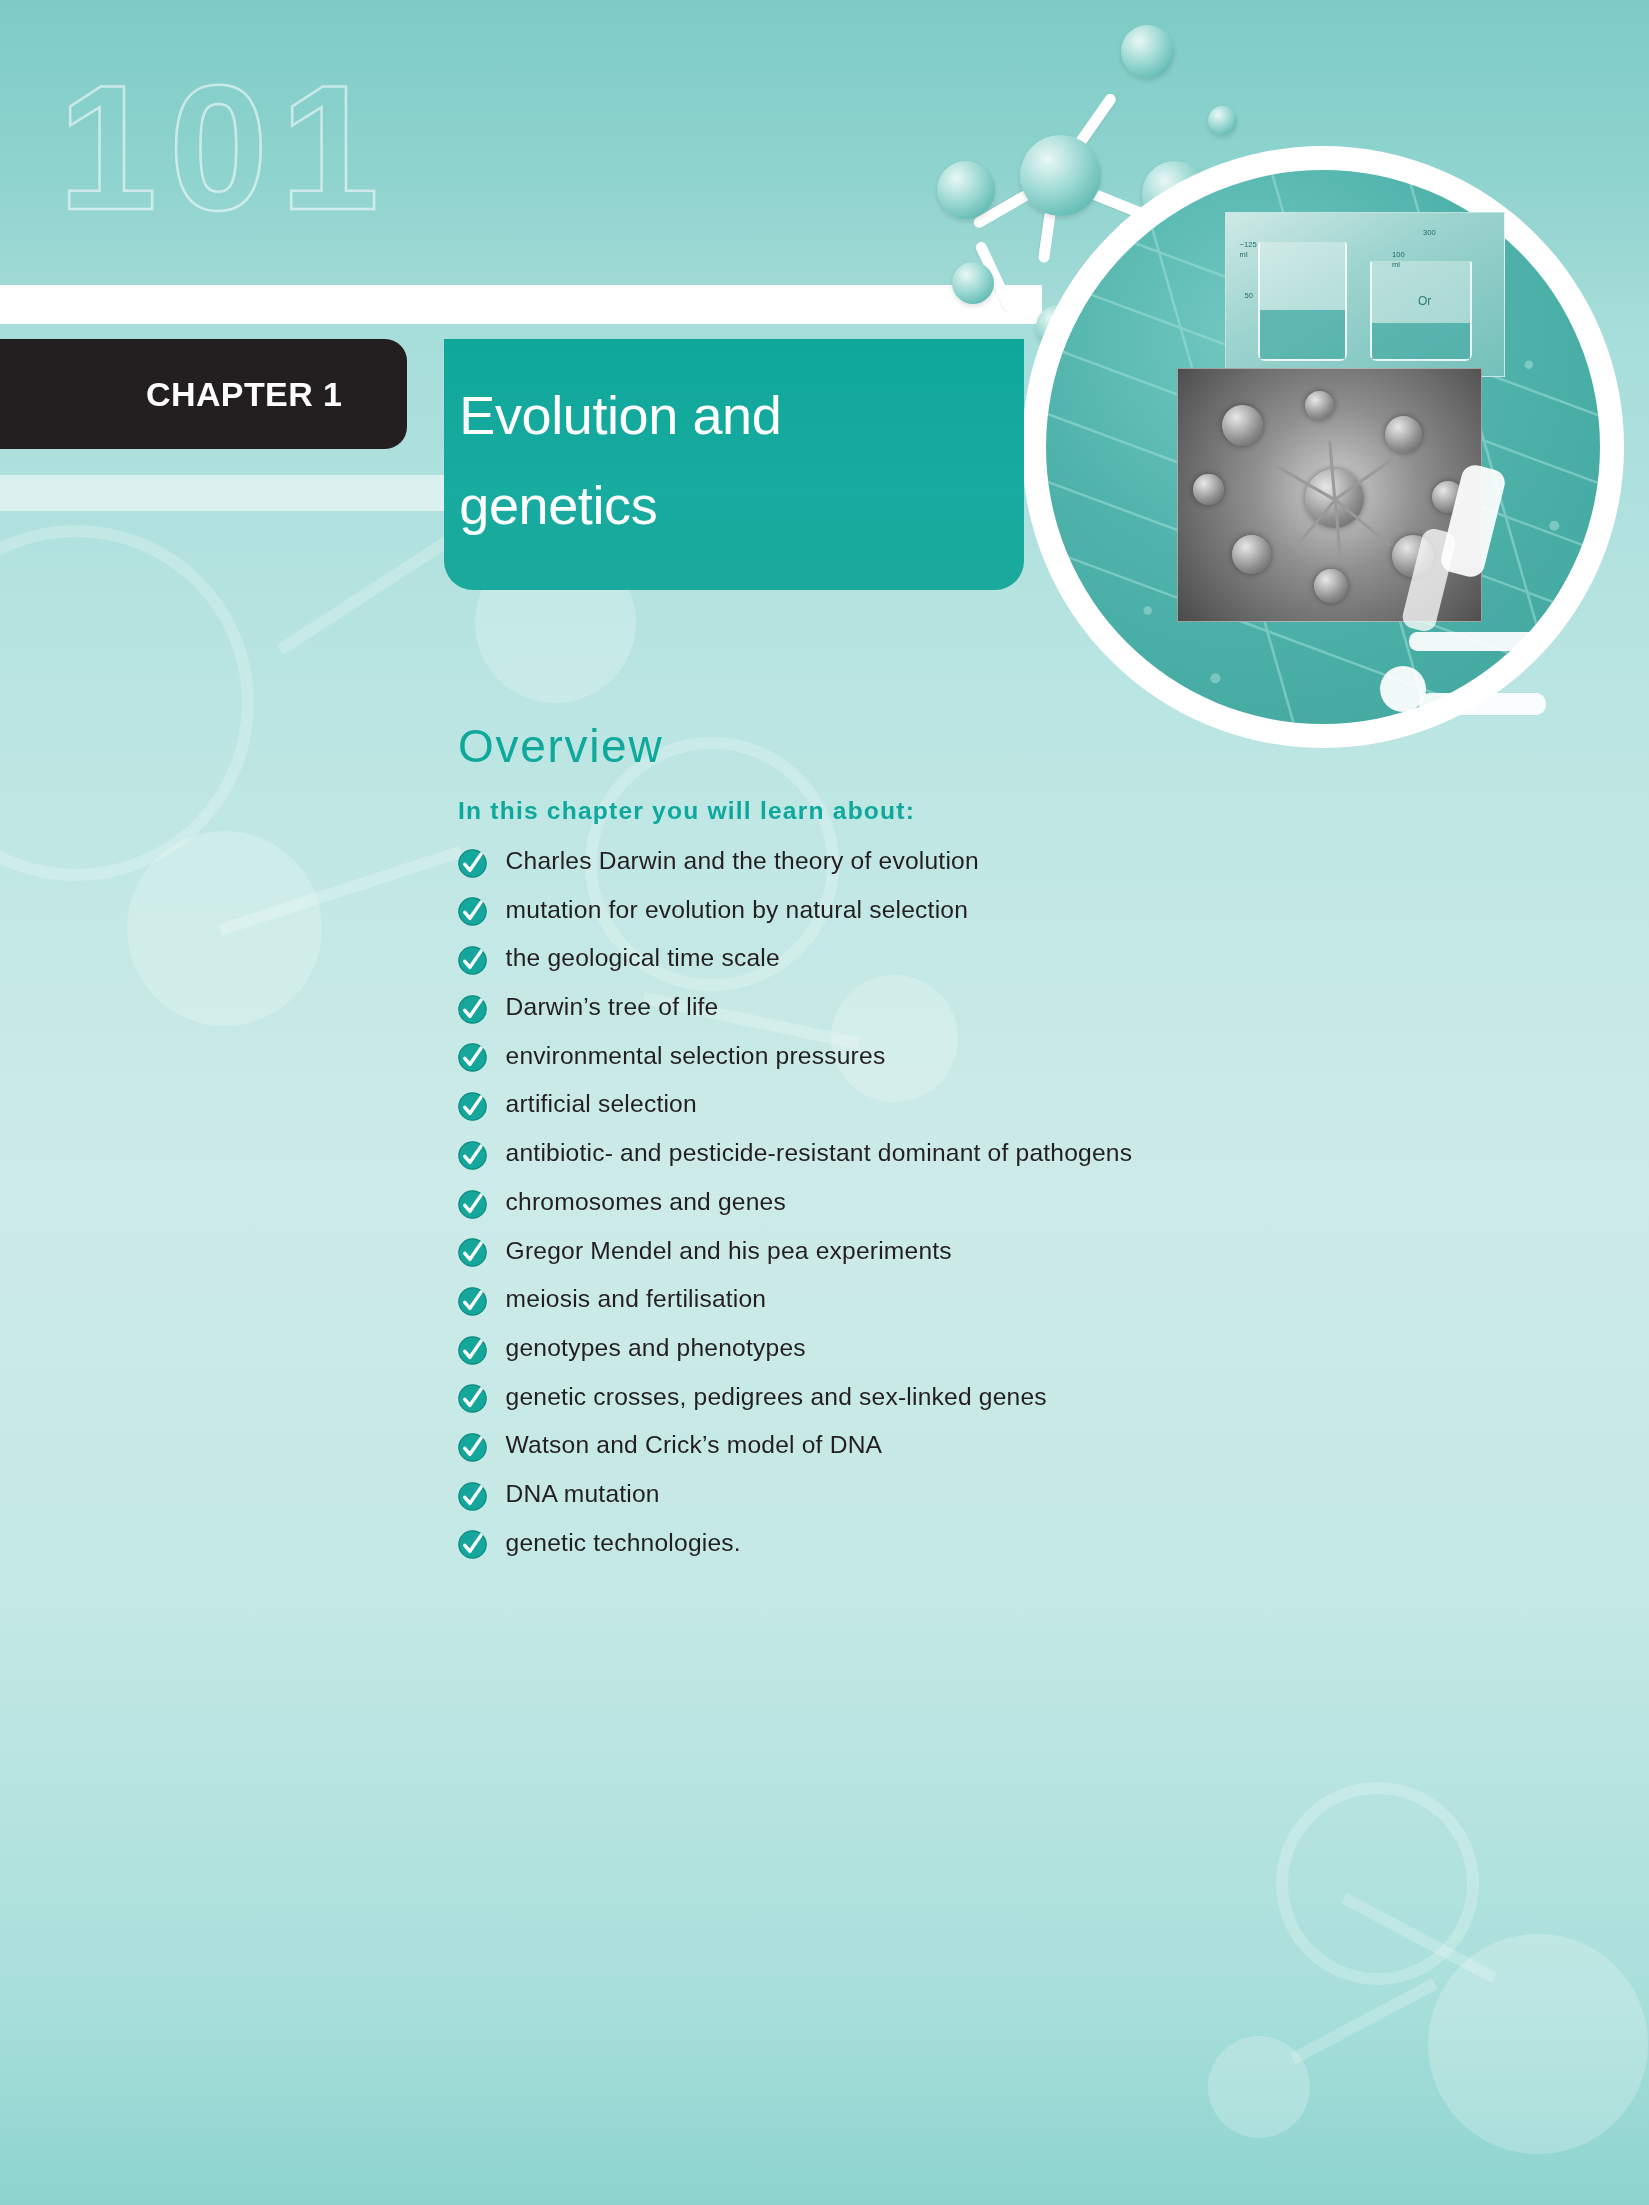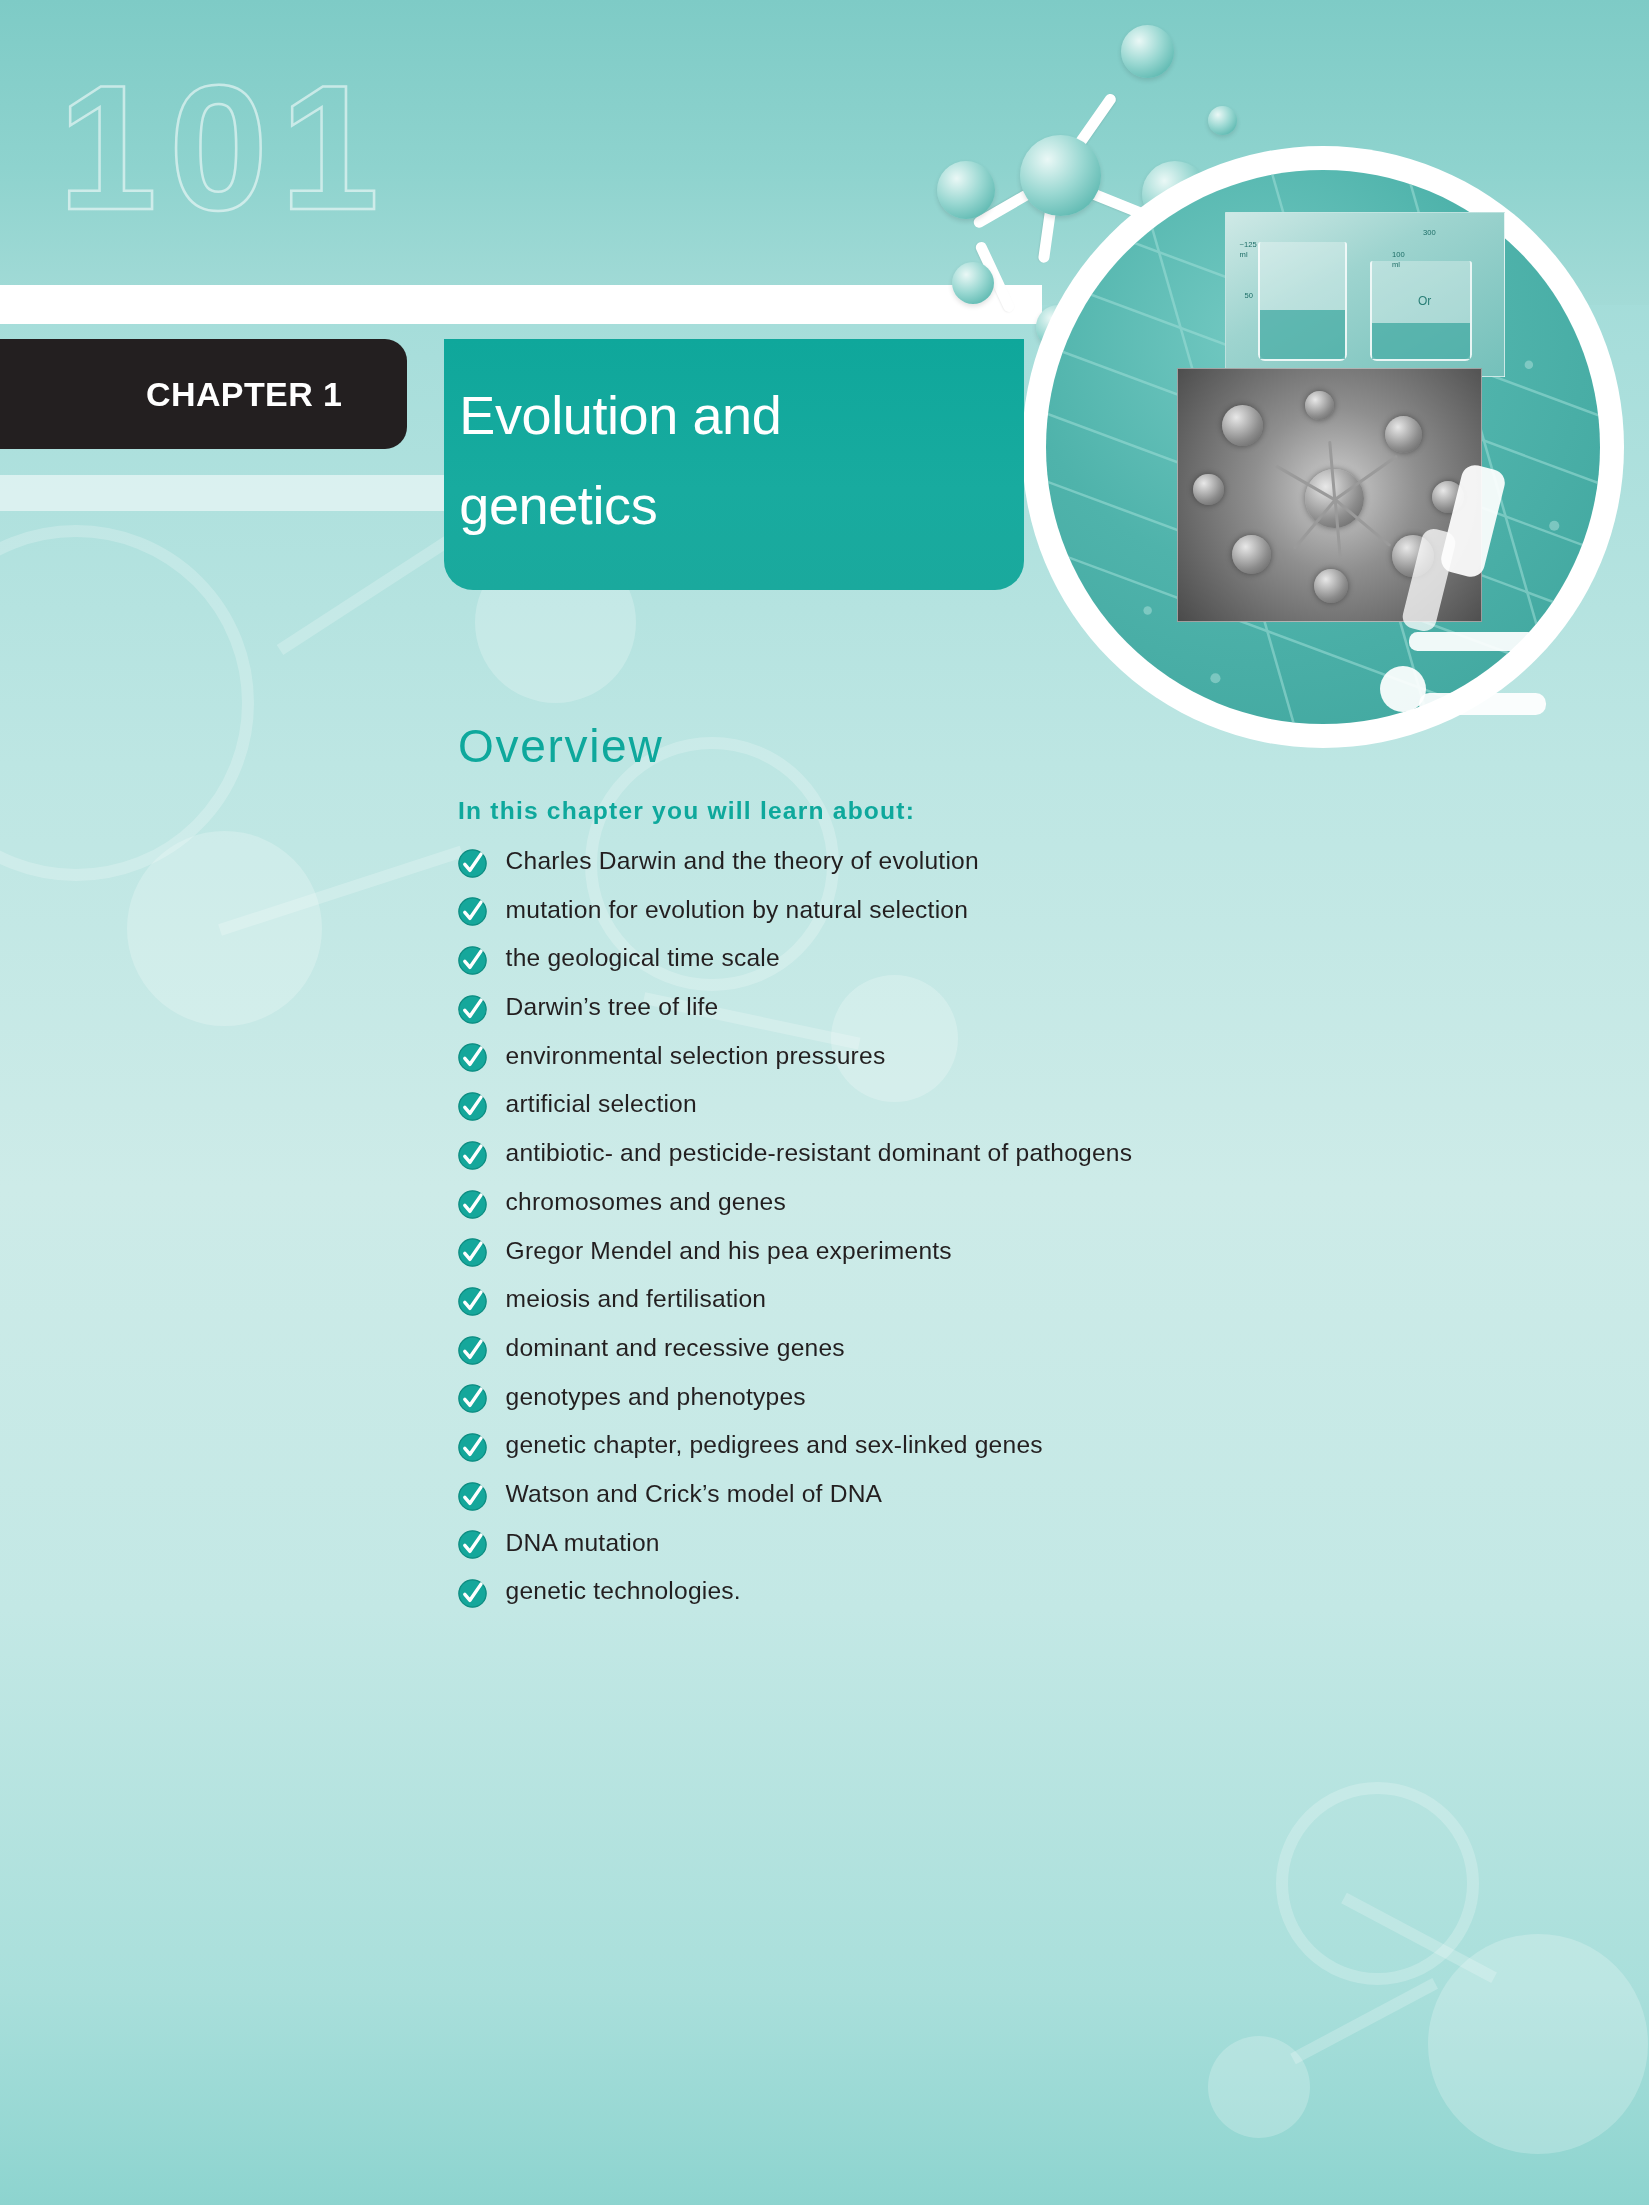--- a/index.html
+++ b/index.html
@@ -493,41 +493,31 @@
           <span class="ov-text">meiosis and fertilisation</span>
         </li>
         <li>
           <span class="tick">
             <svg width="29" height="29" viewBox="0 0 34 34">
               <circle cx="17" cy="17" r="16" fill="#15a79b"></circle>
               <circle cx="17" cy="17" r="16" fill="none" stroke="#0d8c81" stroke-width="1.5"></circle>
               <path d="M8 18 L14 25 L27 6" stroke="#ffffff" stroke-width="4" fill="none" stroke-linecap="round" stroke-linejoin="round"></path>
             </svg>
           </span>
-          <span class="ov-text">dominant and recessive genes</span>
-        </li>
-        <li>
-          <span class="tick">
-            <svg width="29" height="29" viewBox="0 0 34 34">
-              <circle cx="17" cy="17" r="16" fill="#15a79b"></circle>
-              <circle cx="17" cy="17" r="16" fill="none" stroke="#0d8c81" stroke-width="1.5"></circle>
-              <path d="M8 18 L14 25 L27 6" stroke="#ffffff" stroke-width="4" fill="none" stroke-linecap="round" stroke-linejoin="round"></path>
-            </svg>
-          </span>
           <span class="ov-text">genotypes and phenotypes</span>
         </li>
         <li>
           <span class="tick">
             <svg width="29" height="29" viewBox="0 0 34 34">
               <circle cx="17" cy="17" r="16" fill="#15a79b"></circle>
               <circle cx="17" cy="17" r="16" fill="none" stroke="#0d8c81" stroke-width="1.5"></circle>
               <path d="M8 18 L14 25 L27 6" stroke="#ffffff" stroke-width="4" fill="none" stroke-linecap="round" stroke-linejoin="round"></path>
             </svg>
           </span>
-          <span class="ov-text">genetic chapter, pedigrees and sex-linked genes</span>
+          <span class="ov-text">genetic crosses, pedigrees and sex-linked genes</span>
         </li>
         <li>
           <span class="tick">
             <svg width="29" height="29" viewBox="0 0 34 34">
               <circle cx="17" cy="17" r="16" fill="#15a79b"></circle>
               <circle cx="17" cy="17" r="16" fill="none" stroke="#0d8c81" stroke-width="1.5"></circle>
               <path d="M8 18 L14 25 L27 6" stroke="#ffffff" stroke-width="4" fill="none" stroke-linecap="round" stroke-linejoin="round"></path>
             </svg>
           </span>
           <span class="ov-text">Watson and Crick’s model of DNA</span>

